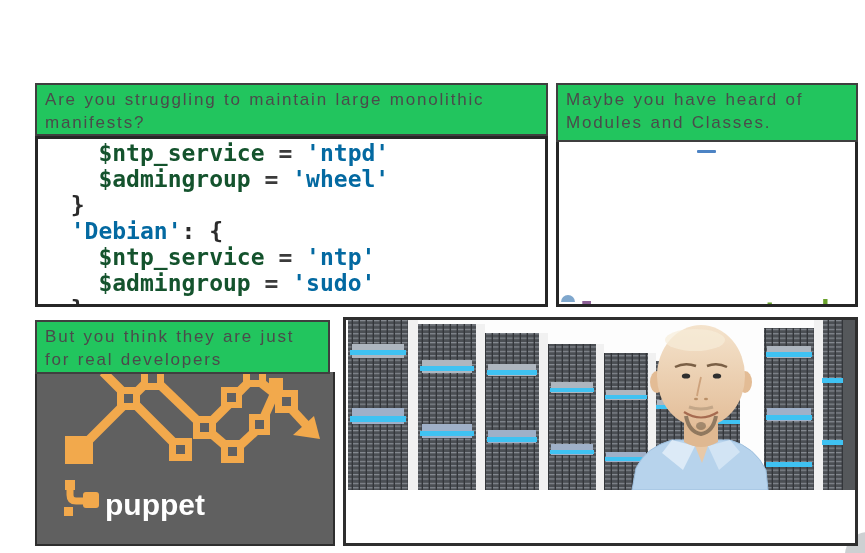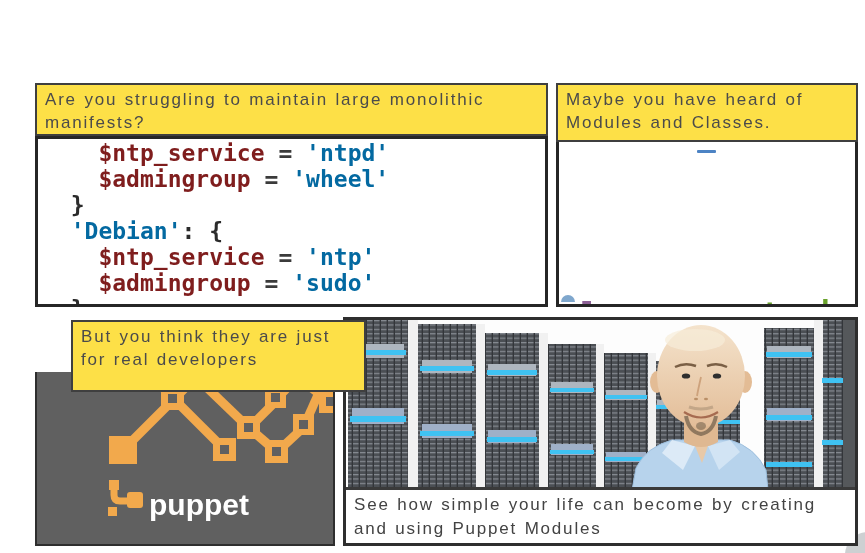--- a/index.html
+++ b/index.html
@@ -1,35 +1,35 @@
 <!DOCTYPE html>
 <html><head>
 <meta charset="utf-8">
 <style>
   html,body{margin:0;padding:0;background:#fff;}
   body{width:865px;height:553px;position:relative;overflow:hidden;
        font-family:"Liberation Sans",sans-serif;}
   .abs{position:absolute;}
 
   
-  .txtbox{background:#fde047;border:2px solid #3f3f3f;color:#4b4b4b;
+  .txtbox{background:#22c55e;border:2px solid #3f3f3f;color:#4b4b4b;
           font-size:17px;line-height:23px;letter-spacing:1.8px;word-spacing:1px;
           padding:3px 8px;white-space:pre-line;box-sizing:border-box;z-index:3;}
 
   
   .codebox{background:#fff;border:3px solid #262626;box-sizing:border-box;
            overflow:hidden;white-space:pre;z-index:2;}
   .codebox .code-line{white-space:pre;}
   .code-left{font-family:"DejaVu Sans Mono","Liberation Mono",monospace;
              font-size:23px;line-height:26px;font-weight:bold;padding:1px 0 0 5px;}
   .code-right{font-family:"DejaVu Sans Mono","Liberation Mono",monospace;
               font-size:30px;line-height:37px;font-weight:600;padding:8px 0 0 4px;}
   .tok-plain{color:#2b2b2b;}
   .tok-op{color:#3b3b3b;}
-  .tok-var{color:#7f1d1d;}
+  .tok-var{color:#14532d;}
   .tok-str{color:#0369a1;}
   .tok-kw{color:#8d6096;}
   .tok-cls{color:#69a22b;}
 
   .blue-dash{position:absolute;left:138px;top:11px;width:19px;height:3px;
              background:#4c83c4;border-radius:1px;}
   .blue-blob{position:absolute;left:2px;top:156px;width:14px;height:7px;
              background:#7fa7cd;border-radius:7px 7px 0 0;}
 
   
@@ -58,24 +58,24 @@
 
 <div class="abs txtbox" style="left:556px;top:83px;width:302px;height:59px;">Maybe you have heard of
 Modules and Classes.</div>
 
 <div class="abs codebox code-right" style="left:556px;top:136px;width:302px;height:171px;">
   <div class="blue-dash"></div>
   <div class="blue-blob"></div>
   <div><div class="code-line"><span class="tok-kw">class </span><span class="tok-cls">puppet_vim</span></div></div>
 </div>
 
-<div class="abs txtbox" style="left:35px;top:320px;width:295px;height:72px;margin-left:36px;">But you think they are just
+<div class="abs txtbox" style="left:35px;top:320px;width:295px;height:54px;">But you think they are just
 for real developers</div>
 
-<div class="abs graybox" style="left:35px;top:372px;width:300px;height:174px;padding-left:44px;">
+<div class="abs graybox" style="left:35px;top:372px;width:300px;height:174px;">
   <svg width="296" height="170" viewBox="0 0 296 170">
     <g stroke="#F2A94C" stroke-width="9">
       <line x1="116" y1="4" x2="42" y2="78"></line>
       <line x1="66" y1="0" x2="144" y2="78"></line>
       <line x1="116" y1="6" x2="168" y2="56"></line>
       <line x1="168" y1="56" x2="197" y2="27"></line>
       <line x1="196" y1="26" x2="222" y2="0"></line>
       <line x1="168" y1="56" x2="196" y2="80"></line>
       <line x1="196" y1="80" x2="224" y2="54"></line>
       <line x1="224" y1="52" x2="240" y2="16"></line>
@@ -202,15 +202,13 @@
       <ellipse cx="371" cy="56" rx="4.2" ry="2.6" fill="#2f2f2f"></ellipse>
       <path d="M355,57 Q352,70 351,76" stroke="#CDA27C" stroke-width="1.8" fill="none"></path>
       <ellipse cx="350" cy="79" rx="2" ry="1.3" fill="#B98F67"></ellipse>
       <ellipse cx="360" cy="79" rx="2" ry="1.3" fill="#B98F67"></ellipse>
       <path d="M343,87 Q355,91 367,87" stroke="#8F7B62" stroke-width="3" fill="none" opacity="0.4"></path>
       <path d="M338,92 Q355,103 372,92" stroke="#A66B50" stroke-width="2.2" fill="none"></path>
       <path d="M340,96 Q343,112 355,114 Q367,112 370,96" stroke="#6E5C48" stroke-width="4" fill="none" opacity="0.7"></path>
       <ellipse cx="355" cy="106" rx="5" ry="4" fill="#6E5C48" opacity="0.55"></ellipse>
     </g>
   </svg>
-  <div class="captionbox">See how simple your life can become by creating
-and using Puppet Modules</div>
 </div>
 
 </body></html>

